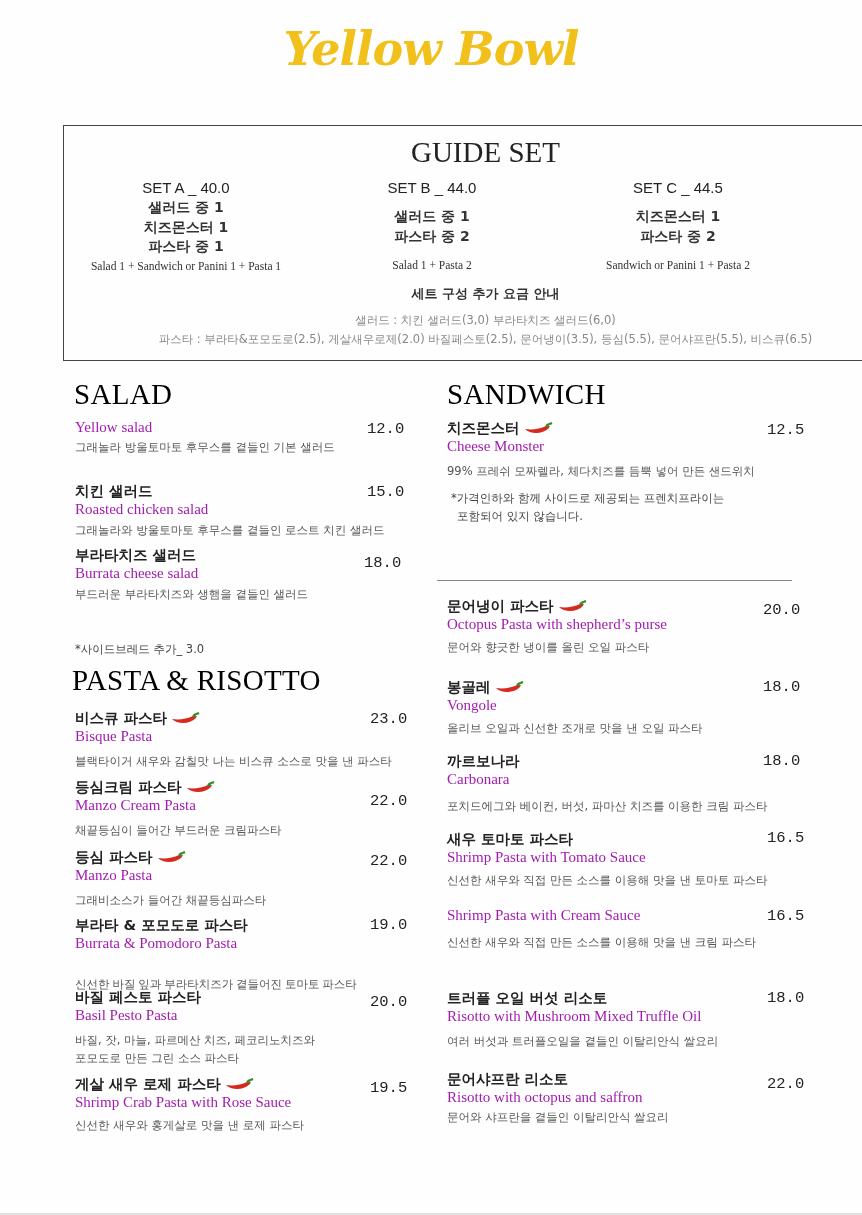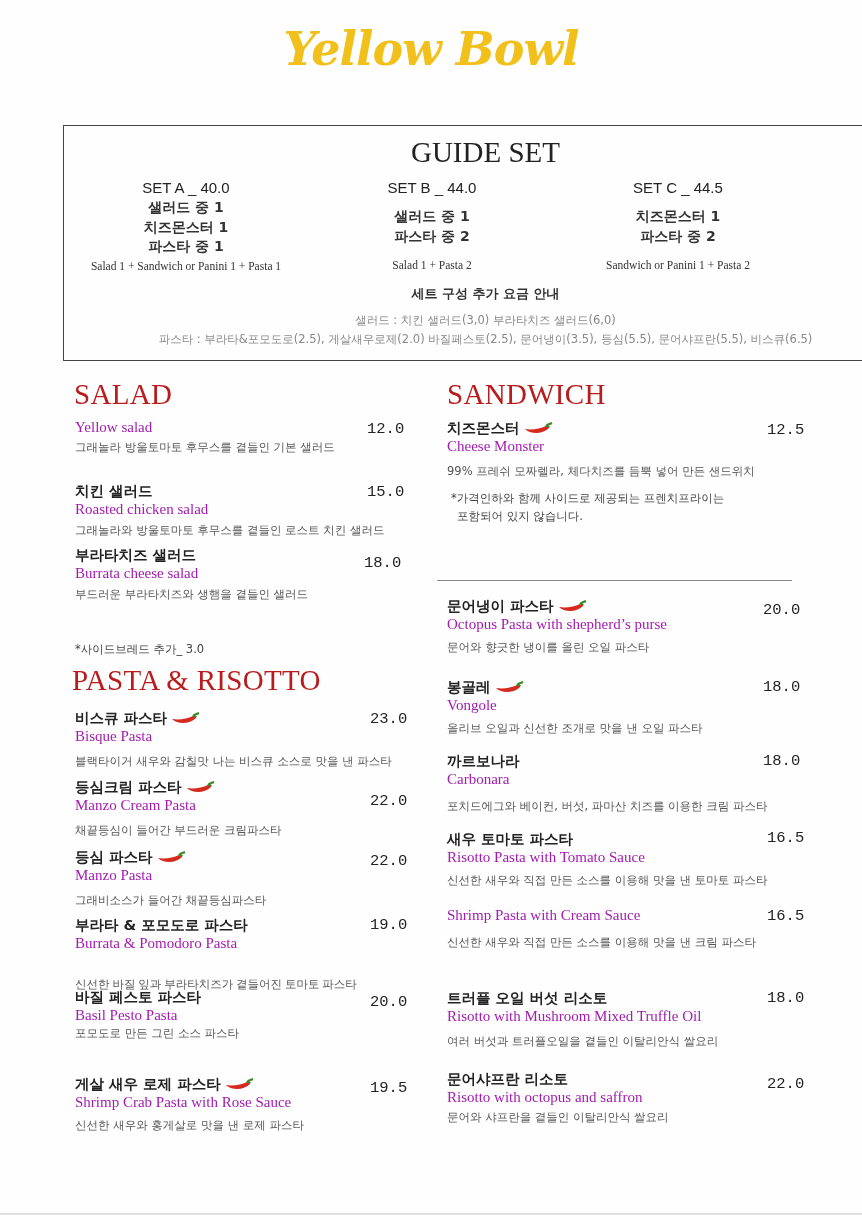--- a/index.html
+++ b/index.html
@@ -13,21 +13,21 @@
   .guide-title { position: absolute; left: 0; top: 10px; width: 100%; text-align: center;
     font-family: "Liberation Serif", serif; font-size: 29px; color: #222; }
   .set-col { position: absolute; top: 52px; width: 240px; text-align: center; }
   .set-name { font-family: "Liberation Sans", sans-serif; font-size: 15px; color: #222; line-height: 20px; }
   .set-line { font-family: "DejaVu Sans", sans-serif; font-weight: bold; font-size: 14px; line-height: 19.5px; color: #333; }
   .set-en { font-family: "Liberation Serif", serif; font-size: 11.5px; color: #333; margin-top: 3px; }
   .surcharge-title { position: absolute; left: 0; top: 159px; width: 100%; text-align: center;
     font-weight: bold; font-size: 13px; color: #333; }
   .surcharge-line { position: absolute; left: 0; width: 100%; text-align: center;
     font-size: 11.5px; color: #888; }
-  .section-title { position: absolute; font-family: "Liberation Serif", serif; font-size: 29px; color: #b91c1c; letter-spacing: 0.3px; }
+  .section-title { position: absolute; font-family: "Liberation Serif", serif; font-size: 29px; color: #000000; letter-spacing: 0.3px; }
   .item { position: absolute; }
   .item-ko { font-weight: bold; font-size: 14.5px; color: #222; line-height: 19px; white-space: nowrap; display: flex; align-items: center; }
   .item-en { font-family: "Liberation Serif", serif; font-size: 15px; color: #a21caf; line-height: 17px; white-space: nowrap; }
   .item-desc { font-size: 11.5px; color: #555; line-height: 18px; margin-top: 4px; white-space: nowrap; }
   .price { position: absolute; font-family: Liberation Mono, monospace; font-size: 15.5px; color: #222; }
   .note { position: absolute; font-size: 11.5px; color: #444; line-height: 18px; }
   .divider { position: absolute; left: 437px; top: 580px; width: 355px; height: 1px; background: #888; }
   .chili { display: inline-block; width: 30px; height: 14px; margin-left: 4px; }
   .bottom-line { position: absolute; left: 0; top: 1213px; width: 862px; height: 2px; background: #e0e0e0; }
 </style>
@@ -160,20 +160,21 @@
 <div class="item" style="left:75px; top:916px;">
   <div class="item-ko">부라타 &amp; 포모도로 파스타</div>
   <div class="item-en">Burrata &amp; Pomodoro Pasta</div>
   <div class="item-desc" style="margin-top:23px;font-family:Liberation Serif, serif;">신선한 바질 잎과 부라타치즈가 곁들어진 토마토 파스타</div>
 </div>
 <div class="price" style="left:370px; top:916px;">19.0</div>
 
 <div class="item" style="left:75px; top:988px;">
   <div class="item-ko">바질 페스토 파스타</div>
   <div class="item-en">Basil Pesto Pasta</div>
+  <div class="item-desc" style="margin-top:7px;">바질, 잣, 마늘, 파르메산 치즈, 페코리노치즈와</div>
   <div class="item-desc" style="margin-top:0;">포모도로 만든 그린 소스 파스타</div>
 </div>
 <div class="price" style="left:370px; top:993px;">20.0</div>
 
 <div class="item" style="left:75px; top:1075px;">
   <div class="item-ko">
       <span>게살 새우 로제 파스타</span>
       <svg class="chili">
         <use href="#chili"></use>
       </svg>
@@ -209,21 +210,21 @@
 
 <div class="item" style="left:447px; top:752px;">
   <div class="item-ko">까르보나라</div>
   <div class="item-en">Carbonara</div>
   <div class="item-desc" style="margin-top:9px;">포치드에그와 베이컨, 버섯, 파마산 치즈를 이용한 크림 파스타</div>
 </div>
 <div class="price" style="left:763px; top:752px;">18.0</div>
 
 <div class="item" style="left:447px; top:830px;">
   <div class="item-ko">새우 토마토 파스타</div>
-  <div class="item-en">Risotto Pasta with Tomato Sauce</div>
+  <div class="item-en">Shrimp Pasta with Tomato Sauce</div>
   <div class="item-desc" style="margin-top:5px;">신선한 새우와 직접 만든 소스를 이용해 맛을 낸 토마토 파스타</div>
 </div>
 <div class="price" style="left:767px; top:829px;">16.5</div>
 
 <div class="item" style="left:447px; top:907px;">
   <div class="item-en">Shrimp Pasta with Cream Sauce</div>
   <div class="item-desc" style="margin-top:9px;">신선한 새우와 직접 만든 소스를 이용해 맛을 낸 크림 파스타</div>
 </div>
 <div class="price" style="left:767px; top:907px;">16.5</div>
 

